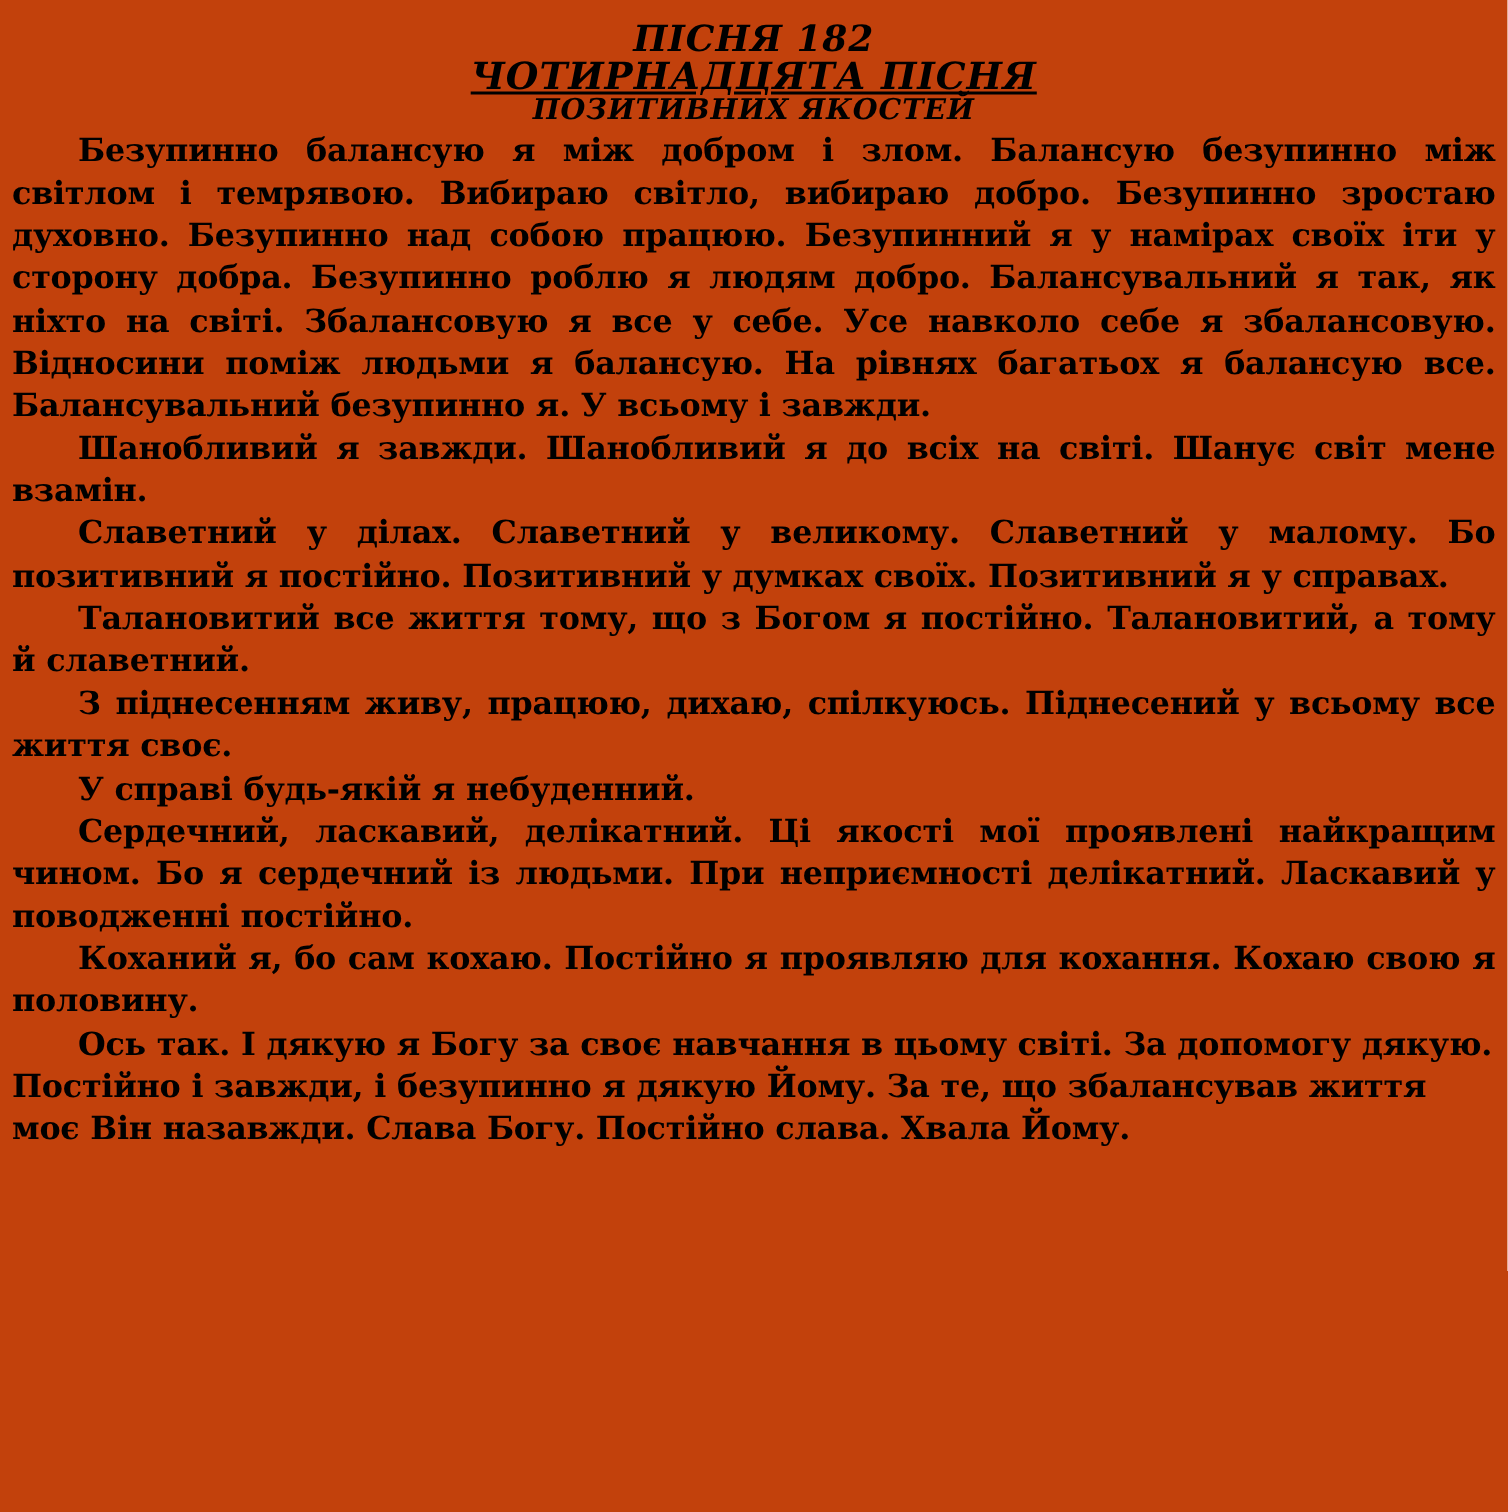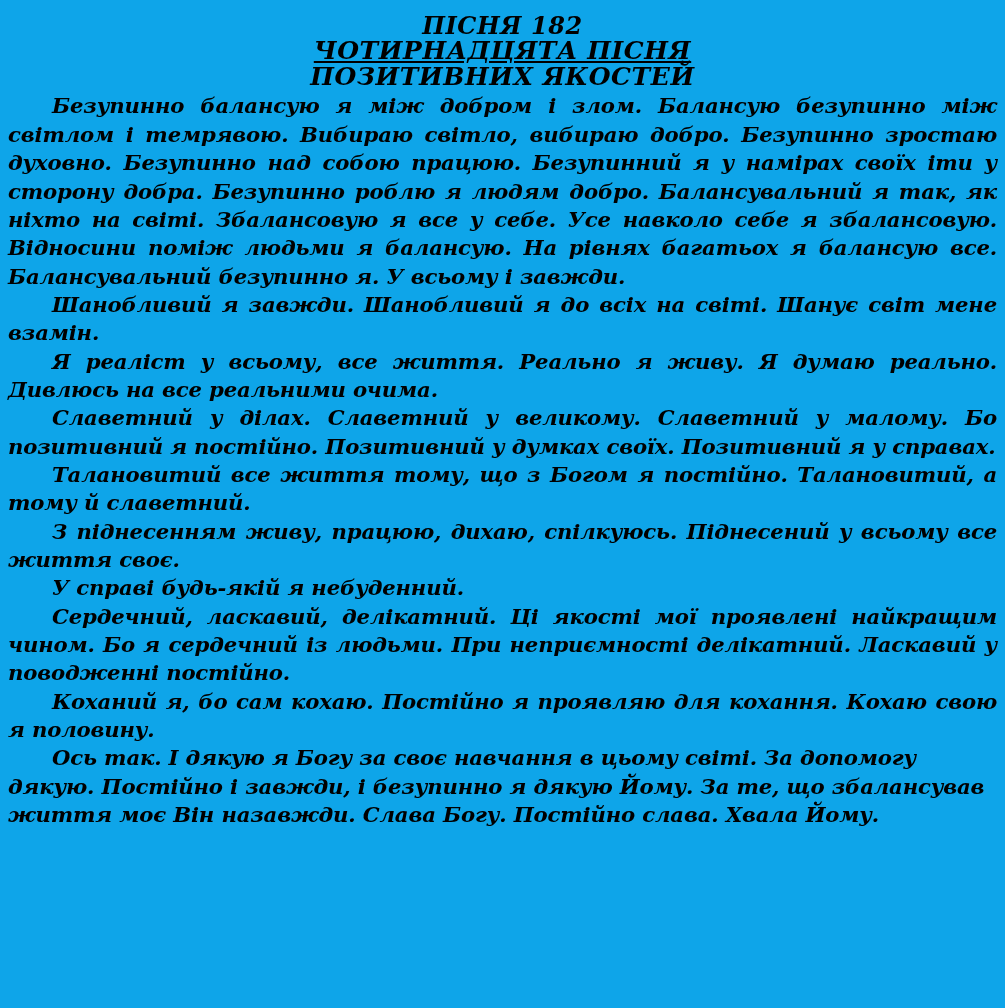--- a/index.html
+++ b/index.html
@@ -5,54 +5,53 @@
 <style>
   html, body {
     margin: 0;
     padding: 0;
     background: #ffffff;
   }
   .page {
     position: relative;
     width: 1005px;
     height: 1008px;
-    background: #0ea5e9;
+    background: #c2410c;
     box-sizing: border-box;
     padding: 14px 8px 6px 8px;
     overflow: hidden;
     font-family: "DejaVu Serif", "Liberation Serif", serif;
     color: #000000;
   }
   .title-block {
     text-align: center;
     line-height: 1.02;
   }
   .title-line {
     display: block;
     font-weight: bold;
     font-style: italic;
     font-size: 24.5px;
     letter-spacing: 0.6px;
     white-space: nowrap;
   }
   .title-line.t1 { font-size: 24px; }
   .title-line.t2 { font-size: 25px; text-decoration: underline; }
-  .title-line.t3 { font-size: 25px; }
+  .title-line.t3 { font-size: 19px; }
 
   .body-block {
     margin-top: 3px;
   }
   p.para {
     margin: 0;
     padding: 0;
     text-align: justify;
     text-justify: inter-word;
     text-indent: 44px;
     font-weight: bold;
-    font-style: italic;
     font-size: 21.2px;
     line-height: 28.35px;
     letter-spacing: -0.15px;
     word-spacing: 0px;
     hyphens: none;
   }
   p.para:last-of-type { text-align: left; }
 </style>
 </head>
 <body>
@@ -61,21 +60,20 @@
 
   <div class="title-block">
     <span class="title-line t1">ПІСНЯ 182</span>
     <span class="title-line t2">ЧОТИРНАДЦЯТА ПІСНЯ</span>
     <span class="title-line t3">ПОЗИТИВНИХ ЯКОСТЕЙ</span>
   </div>
 
   <div class="body-block">
     <p class="para">Безупинно балансую я між добром і злом. Балансую безупинно між світлом і темрявою. Вибираю світло, вибираю добро. Безупинно зростаю духовно. Безупинно над собою працюю. Безупинний я у намірах своїх іти у сторону добра. Безупинно роблю я людям добро. Балансувальний я так, як ніхто на світі. Збалансовую я все у себе. Усе навколо себе я збалансовую. Відносини поміж людьми я балансую. На рівнях багатьох я балансую все. Балансувальний безупинно я. У всьому і завжди.</p>
     <p class="para">Шанобливий я завжди. Шанобливий я до всіх на світі. Шанує світ мене взамін.</p>
-    <p class="para">Я реаліст у всьому, все життя. Реально я живу. Я думаю реально. Дивлюсь на все реальними очима.</p>
     <p class="para">Славетний у ділах. Славетний у великому. Славетний у малому. Бо позитивний я постійно. Позитивний у думках своїх. Позитивний я у справах.</p>
     <p class="para">Талановитий все життя тому, що з Богом я постійно. Талановитий, а тому й славетний.</p>
     <p class="para">З піднесенням живу, працюю, дихаю, спілкуюсь. Піднесений у всьому все життя своє.</p>
     <p class="para">У справі будь-якій я небуденний.</p>
     <p class="para">Сердечний, ласкавий, делікатний. Ці якості мої проявлені найкращим чином. Бо я сердечний із людьми. При неприємності делікатний. Ласкавий у поводженні постійно.</p>
     <p class="para">Коханий я, бо сам кохаю. Постійно я проявляю для кохання. Кохаю свою я половину.</p>
     <p class="para">Ось так. І дякую я Богу за своє навчання в цьому світі. За допомогу дякую. Постійно і завжди, і безупинно я дякую Йому. За те, що збалансував життя моє Він назавжди. Слава Богу. Постійно слава. Хвала Йому.</p>
   </div>
 
 </div>

